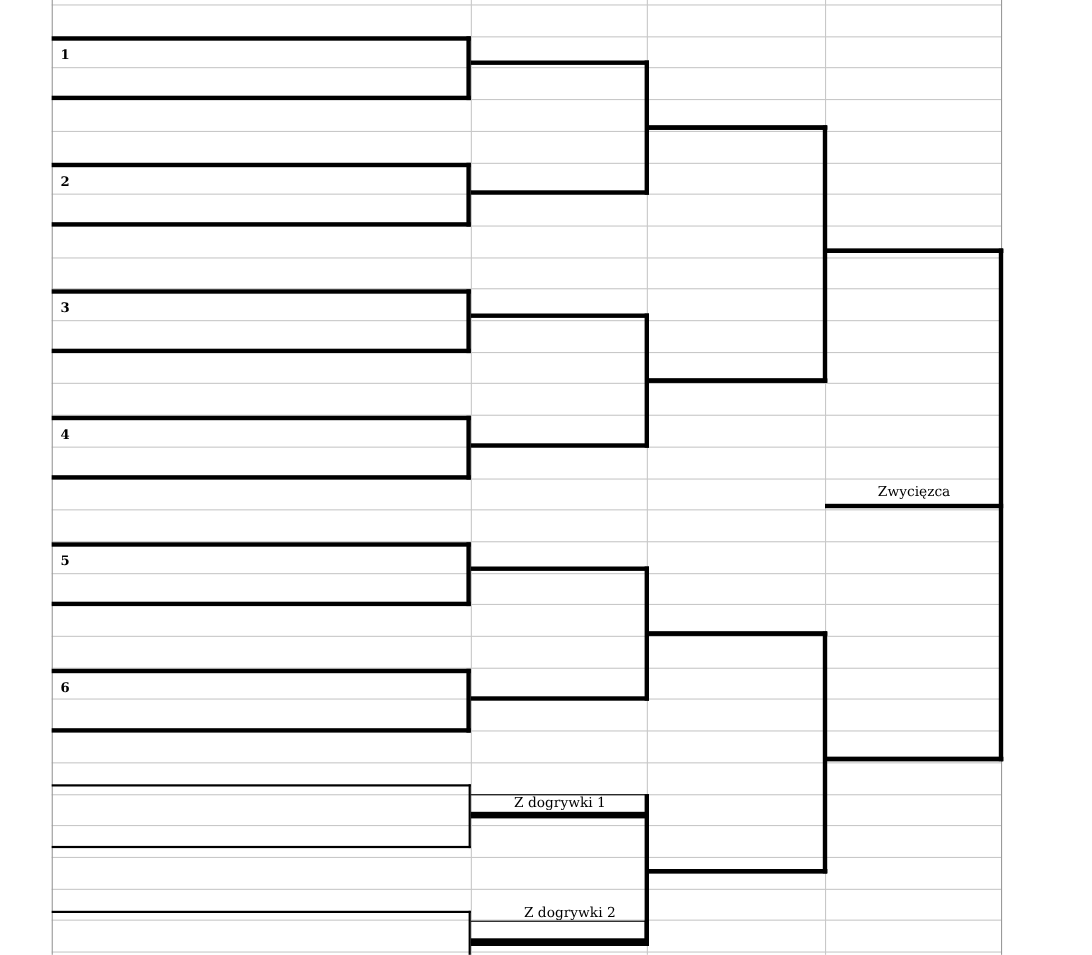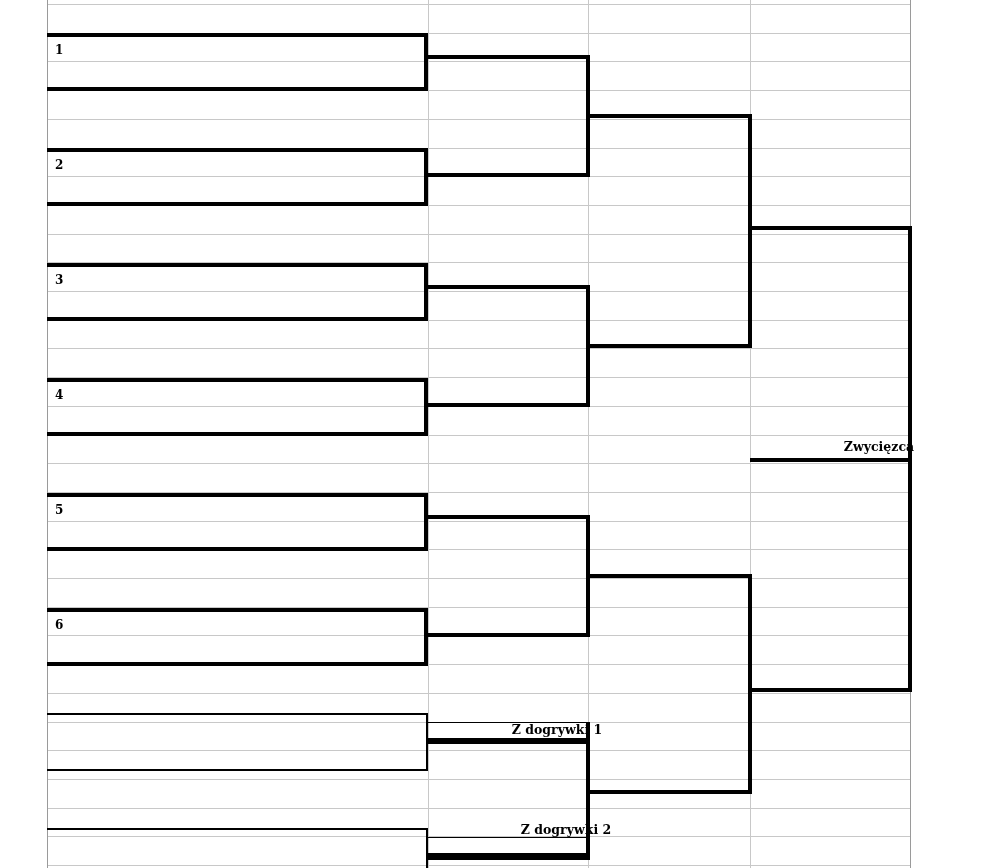--- a/index.html
+++ b/index.html
@@ -92,25 +92,24 @@
     box-sizing:border-box;
     border-top:1px solid #000;
     border-bottom:4px solid #000;
     border-right:4px solid #000;
     background:transparent;
   }
 
   .tag{
     position:absolute;
     font-size:12.5px;
-    font-weight:bold;
+    font-weight:normal;
     color:#000;
     white-space:nowrap;
     text-align:center;
-    padding-left:48px;
   }
 </style>
 </head>
 <body>
 
 <div id="sheet">
 
   <div id="gridlayer">
       <div class="grid-h" style="top: 4px; left: 47px; width: 863px;"></div>
       <div class="grid-h" style="top: 33px; left: 47px; width: 863px;"></div>

